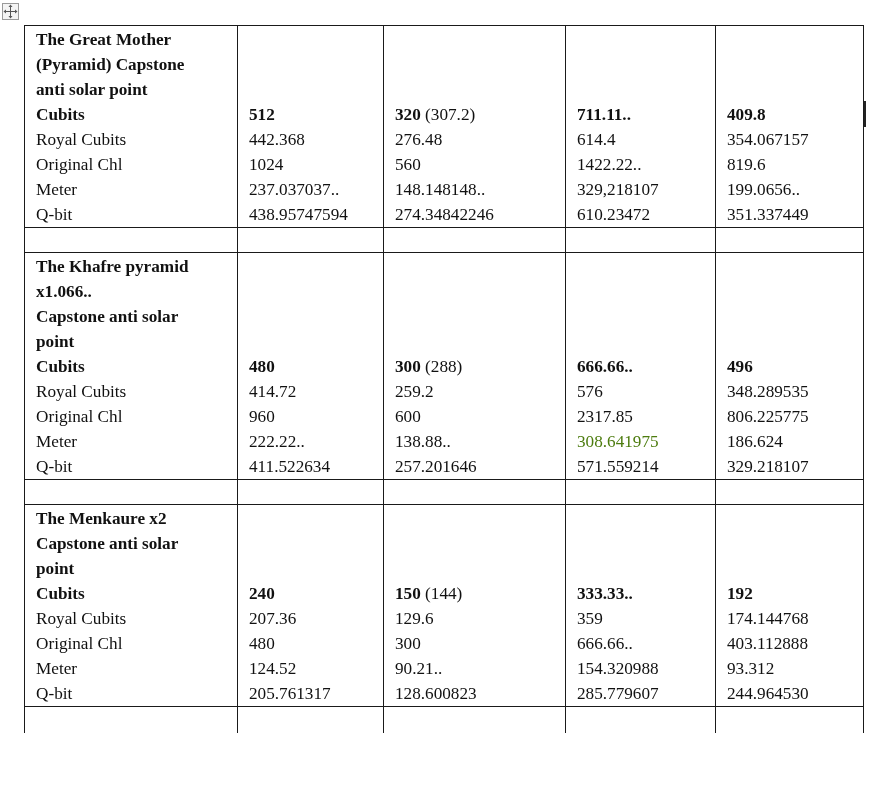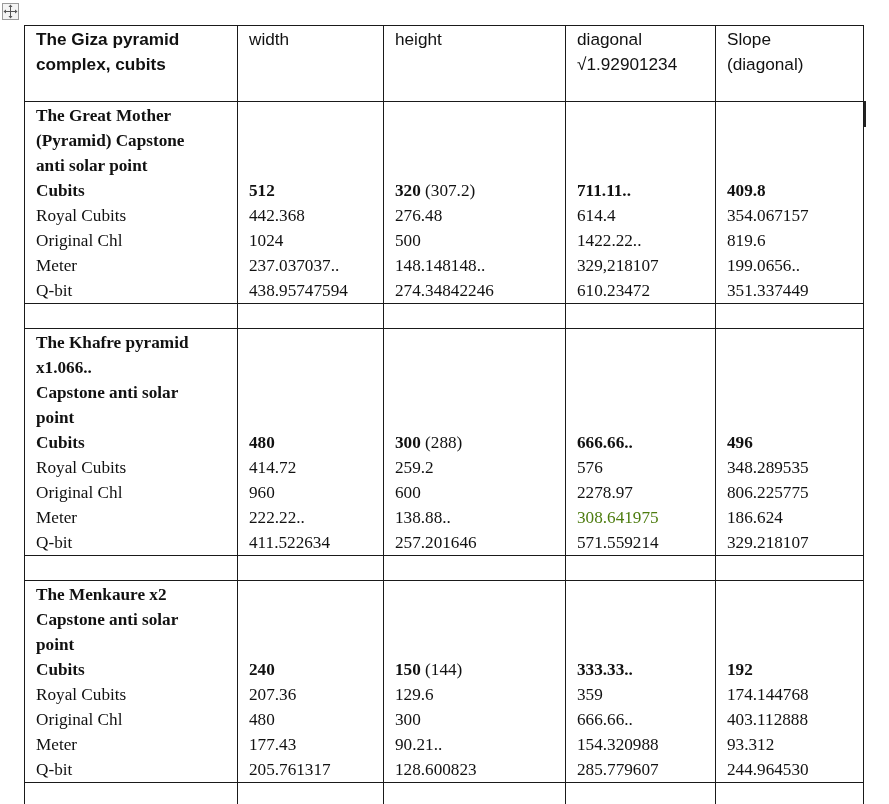--- a/index.html
+++ b/index.html
@@ -45,40 +45,20 @@
 <table class="grid">
   <colgroup>
       <col class="c1">
       <col class="c2">
       <col class="c3">
       <col class="c4">
       <col class="c5">
     </colgroup>
 
   <tbody>
-      <tr class="hdr">
-    <td>
-      <span class="line b">The Giza pyramid</span>
-      <span class="line b">complex, cubits</span>
-    </td>
-    <td>
-          <span class="line">width</span>
-        </td>
-    <td>
-          <span class="line">height</span>
-        </td>
-    <td>
-      <span class="line">diagonal</span>
-      <span class="line">√1.92901234</span>
-    </td>
-    <td>
-      <span class="line">Slope</span>
-      <span class="line">(diagonal)</span>
-    </td>
-  </tr>
 
   <tr class="sec">
     <td>
       <span class="line b">The Great Mother</span>
       <span class="line b">(Pyramid) Capstone</span>
       <span class="line b">anti solar point</span>
       <span class="line b">Cubits</span>
       <span class="line">Royal Cubits</span>
       <span class="line">Original Chl</span>
       <span class="line">Meter</span>
@@ -93,21 +73,21 @@
       <span class="line">1024</span>
       <span class="line">237.037037..</span>
       <span class="line">438.95747594</span>
     </td>
     <td>
       <span class="line">&nbsp;</span>
           <span class="line">&nbsp;</span>
           <span class="line">&nbsp;</span>
       <span class="line"><span class="b">320</span> <span>(307.2)</span></span>
       <span class="line">276.48</span>
-      <span class="line">500</span>
+      <span class="line">560</span>
       <span class="line">148.148148..</span>
       <span class="line">274.34842246</span>
     </td>
     <td>
       <span class="line">&nbsp;</span>
           <span class="line">&nbsp;</span>
           <span class="line">&nbsp;</span>
       <span class="line b">711.11..</span>
       <span class="line">614.4</span>
       <span class="line">1422.22..</span>
@@ -168,21 +148,21 @@
       <span class="line">138.88..</span>
       <span class="line">257.201646</span>
     </td>
     <td>
       <span class="line">&nbsp;</span>
           <span class="line">&nbsp;</span>
           <span class="line">&nbsp;</span>
           <span class="line">&nbsp;</span>
       <span class="line b">666.66..</span>
       <span class="line">576</span>
-      <span class="line">2278.97</span>
+      <span class="line">2317.85</span>
       <span class="line red">308.641975</span>
       <span class="line">571.559214</span>
     </td>
     <td>
       <span class="line">&nbsp;</span>
           <span class="line">&nbsp;</span>
           <span class="line">&nbsp;</span>
           <span class="line">&nbsp;</span>
       <span class="line b">496</span>
       <span class="line">348.289535</span>
@@ -211,21 +191,21 @@
       <span class="line">Meter</span>
       <span class="line">Q-bit</span>
     </td>
     <td>
       <span class="line">&nbsp;</span>
           <span class="line">&nbsp;</span>
           <span class="line">&nbsp;</span>
       <span class="line b">240</span>
       <span class="line">207.36</span>
       <span class="line">480</span>
-      <span class="line">177.43</span>
+      <span class="line">124.52</span>
       <span class="line">205.761317</span>
     </td>
     <td>
       <span class="line">&nbsp;</span>
           <span class="line">&nbsp;</span>
           <span class="line">&nbsp;</span>
       <span class="line"><span class="b">150</span> <span>(144)</span></span>
       <span class="line">129.6</span>
       <span class="line">300</span>
       <span class="line">90.21..</span>

